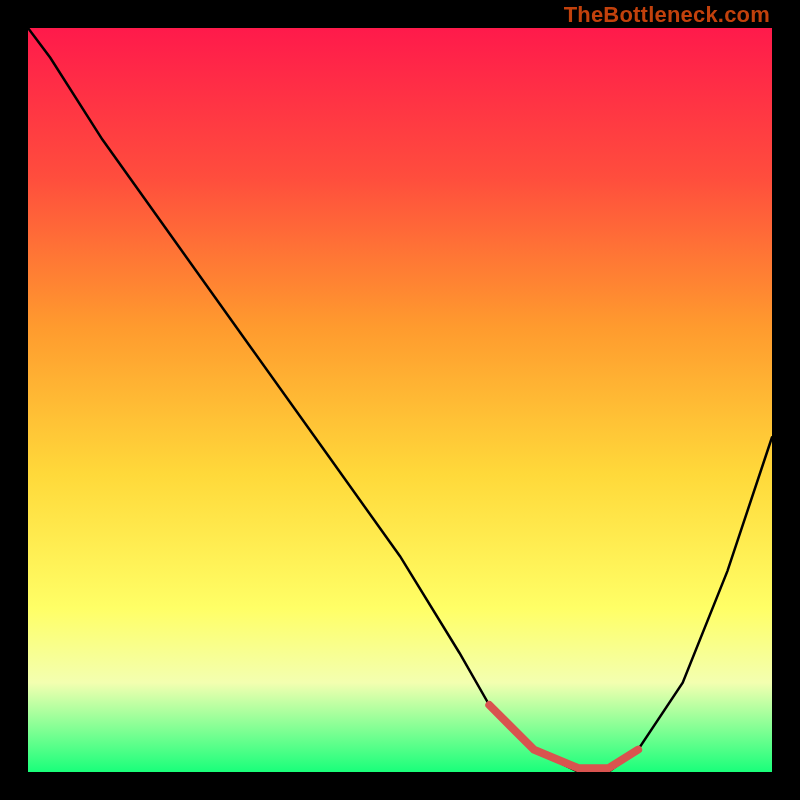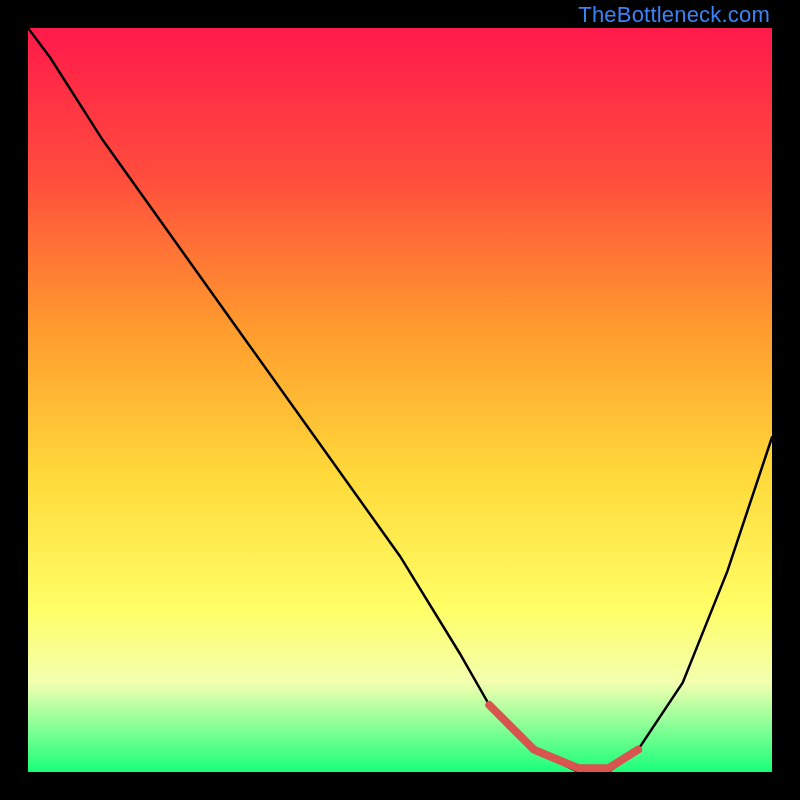--- a/index.html
+++ b/index.html
@@ -23,23 +23,23 @@
     position: absolute;
     left: 0;
     top: 0;
     width: 744px;
     height: 744px;
   }
   .watermark {
     position: absolute;
     top: 2px;
     right: 30px;
-    color: #3b82f6;
+    color: #c2410c;
     font-size: 22px;
-    font-weight: 400;
+    font-weight: 700;
     letter-spacing: 0.2px;
     z-index: 50;
   }
   svg { display: block; }
 </style>
 </head>
 <body>
 
 <div class="watermark">TheBottleneck.com</div>
 

